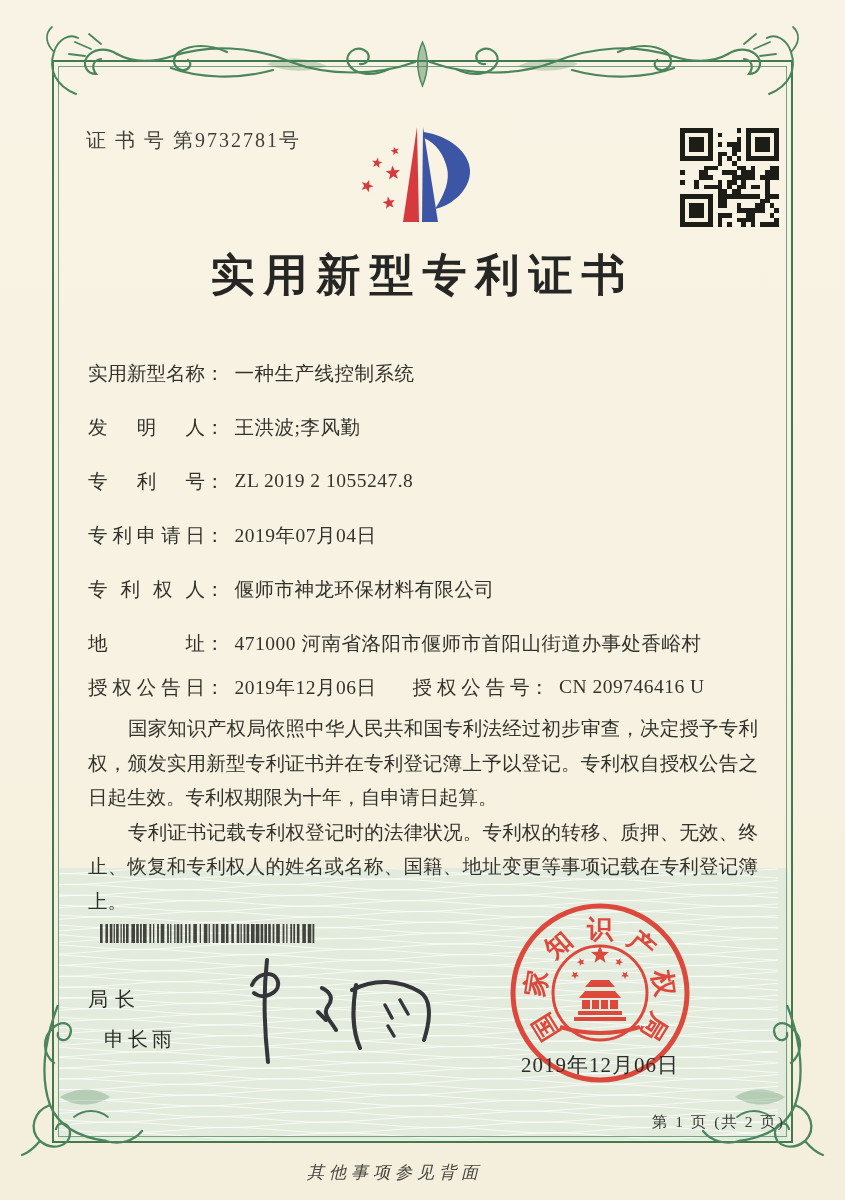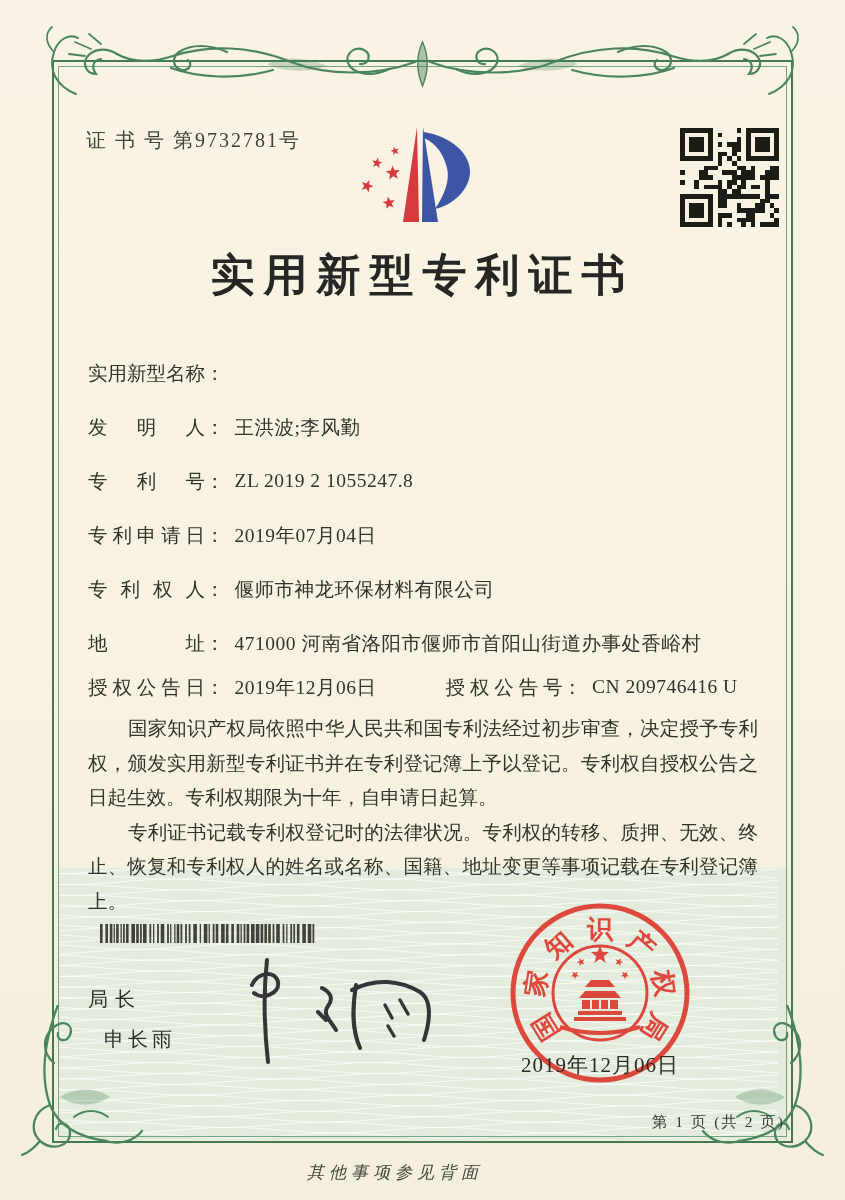--- a/index.html
+++ b/index.html
@@ -17,21 +17,21 @@
   .logo{left:353px;top:110px;}
   .qr{left:680px;top:128px;}
   .title{left:0;right:0;top:246px;text-align:center;font-size:44px;font-weight:bold;
          letter-spacing:9px;color:#262624;}
   .fields{left:88px;top:346px;width:670px;}
   .field-row{display:flex;align-items:center;height:54px;font-size:19.5px;}
   .field-label{display:inline-block;width:117px;text-align:justify;text-align-last:justify;}
   .field-colon{margin-right:10px;}
   .field-value{letter-spacing:.5px;}
   .grant-row{left:88px;top:660px;width:690px;display:flex;align-items:center;height:54px;font-size:19.5px;}
-  .grant-gap{margin-left:69px;}
+  .grant-gap{margin-left:36px;}
   .paras{left:88px;top:712px;width:670px;font-size:19.5px;line-height:34.5px;
          text-align:justify;color:#33332d;}
   .paras p{margin:0;text-indent:2.05em;}
   .band{left:58px;top:868px;z-index:1;position:absolute;}
   .barcode{left:100px;top:924px;}
   .signer-title{left:88px;top:986px;font-size:20px;letter-spacing:7px;color:#2e2e29;}
   .signer-name{left:104px;top:1026px;font-size:20px;letter-spacing:4px;color:#2e2e29;font-family:Liberation Serif, serif;}
   .signature{left:225px;top:945px;}
   .seal{left:508px;top:901px;}
   .seal-date{left:505px;top:1051px;width:190px;text-align:center;font-size:21px;
@@ -302,20 +302,21 @@
       <rect x="1" y="15" width="5" height="5" fill="#f7f2e1"></rect>
       <rect x="2" y="16" width="3" height="3" fill="#1d1d18"></rect>
     </svg>
 
   <div class="content title">实用新型专利证书</div>
 
   <div class="content fields">
     <div class="field-row">
       <span class="field-label">实用新型名称</span>
         <span class="field-colon">：</span>
+        <span class="field-value">一种生产线控制系统</span>
     </div>
     <div class="field-row">
       <span class="field-label">发明人</span>
         <span class="field-colon">：</span>
         <span class="field-value">王洪波;李风勤</span>
     </div>
     <div class="field-row">
       <span class="field-label">专利号</span>
         <span class="field-colon">：</span>
         <span class="field-value">ZL 2019 2 1055247.8</span>

